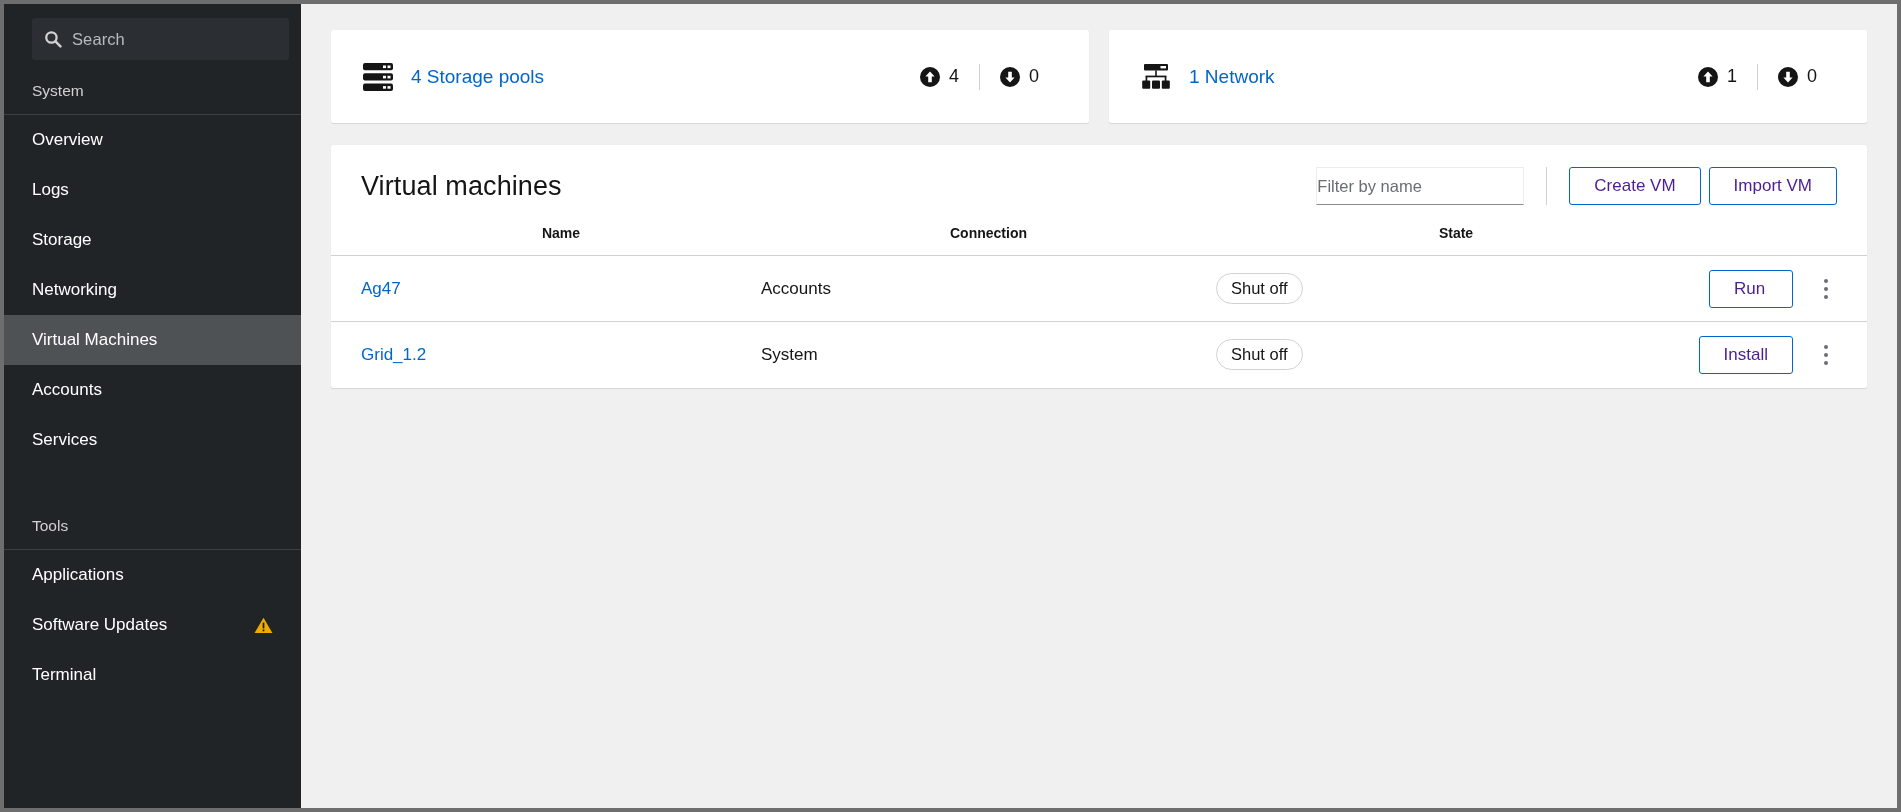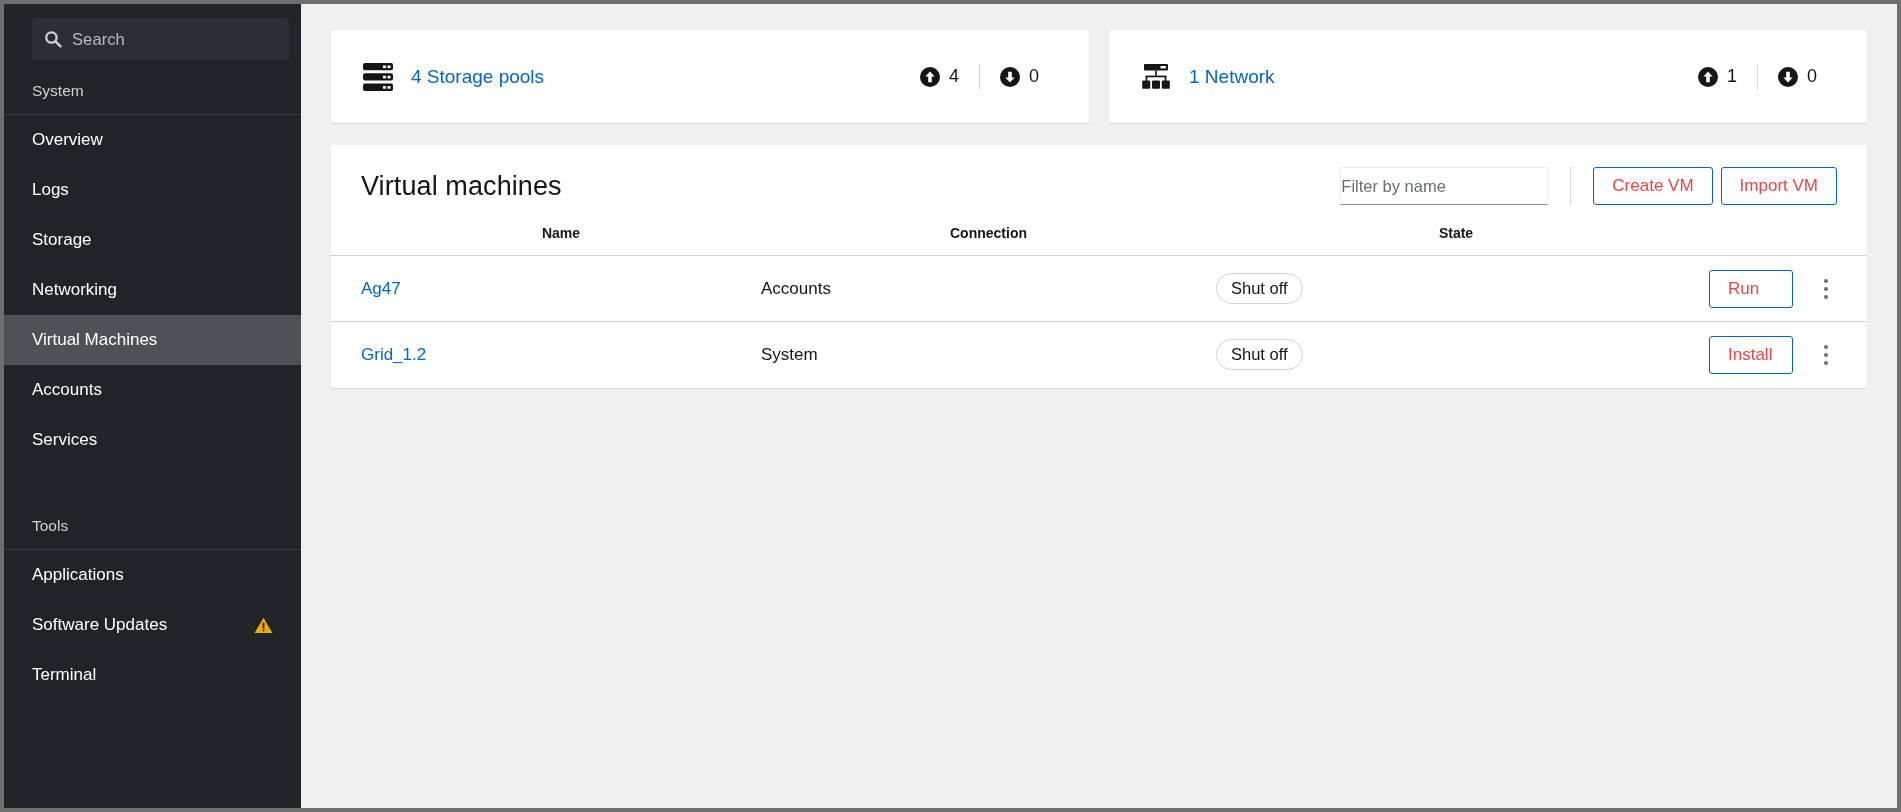--- a/index.html
+++ b/index.html
@@ -170,25 +170,25 @@
   .filter-input::placeholder { color: #6a6e73; opacity: 1; }
   .tb-sep {
     width: 1px;
     height: 38px;
     background: #d2d2d2;
     margin: 0 22px;
   }
   .btn-secondary {
     border: 1px solid #0066cc;
     background: #fff;
-    color: #ef4444;
+    color: #4c1d95;
     font-family: "Liberation Sans", sans-serif;
     font-size: 17px;
     height: 38px;
-    padding: 0 18px;
+    padding: 0 24px;
     cursor: pointer;
     border-radius: 3px;
   }
   .btn-secondary + .btn-secondary { margin-left: 8px; }
 
   
   table.vm-table {
     width: 100%;
     border-collapse: collapse;
   }

